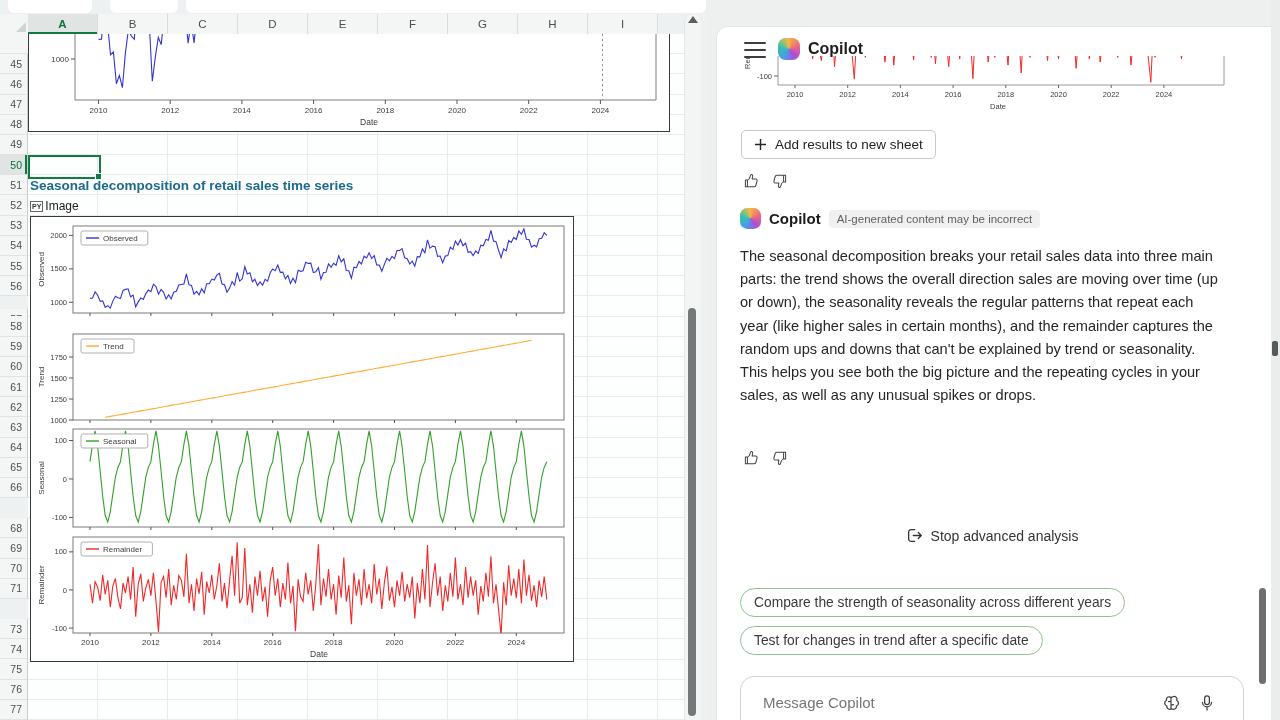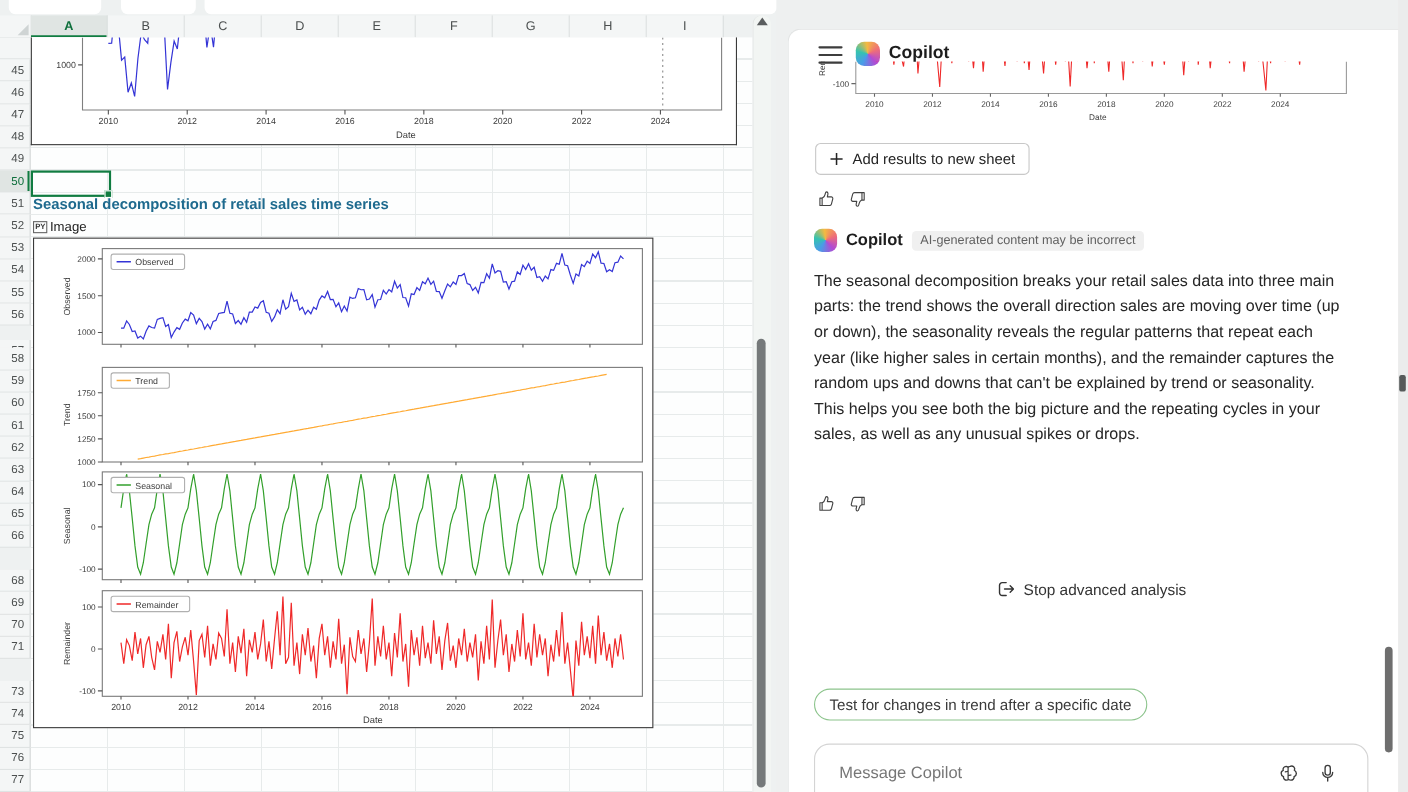--- a/index.html
+++ b/index.html
@@ -150,21 +150,21 @@
         <line x1="571.4000000000001" y1="66" x2="571.4000000000001" y2="70" stroke="#555"></line>
         <text x="571.4000000000001" y="79" font-size="8" text-anchor="middle" fill="#3c3c3c">2024</text>
         <text x="340" y="91" font-size="8.5" text-anchor="middle" fill="#3c3c3c">Date</text>
         <line x1="42" y1="25" x2="46" y2="25" stroke="#555"></line>
         <text x="40" y="28" font-size="8" text-anchor="end" fill="#3c3c3c">1000</text>
         <line x1="573.5" y1="0" x2="573.5" y2="66" stroke="#8a8a8a" stroke-dasharray="2 3"></line>
         <polyline points="69.5,5.4 72.5,5.3 75.5,-26.9 78.5,-10.9 81.5,20.7 84.4,17.9 87.4,49.8 90.4,41.4 93.4,53.7 96.4,18.9 99.4,-4.3 102.4,2.1 105.3,5.3 108.3,-33.8 111.3,-38.6 114.3,-41.4 117.3,-1.9 120.3,-10.3 123.3,47.3 126.3,23.1 129.3,3.4 132.2,10.6 135.2,-17.6 138.2,-35.3 141.2,-27.8 144.2,-64.3 147.2,-52.9 150.2,-15.1 153.1,-38.3 156.1,-23.6 159.1,9.2 162.1,-11.7 165.1,8.9 168.1,-24.9 171.1,-29.3 174.1,-60.2 177.1,-62.6 180.0,-65.1 183.0,-115.7 186.0,-61.4 189.0,-58.3 192.0,-15.5 195.0,-28.9 198.0,-11.9 200.9,-41.7 203.9,-21.1 206.9,-66.4 209.9,-66.6 212.9,-89.2 215.9,-84.4 218.9,-109.9 221.9,-117.7 224.8,-65.0 227.8,-61.2 230.8,-24.7 233.8,-45.0 236.8,-77.2 239.8,-59.2 242.8,-122.0 245.8,-79.3 248.8,-91.0 251.7,-150.5 254.7,-114.4 257.7,-121.1 260.7,-76.7 263.7,-88.4 266.7,-57.2 269.7,-74.9 272.6,-59.2 275.6,-88.4 278.6,-79.3 281.6,-120.7 284.6,-139.0 287.6,-130.9 290.6,-159.1 293.6,-122.9 296.5,-124.1 299.5,-90.2 302.5,-107.5 305.5,-68.4 308.5,-94.0 311.5,-71.7 314.5,-133.2 317.5,-128.1 320.4,-130.9 323.4,-172.3 326.4,-166.8 329.4,-167.6 332.4,-121.6 335.4,-125.0 338.4,-145.0 341.4,-88.3 344.3,-122.1 347.3,-123.0 350.3,-163.7 353.3,-147.3 356.3,-167.3 359.3,-157.5 362.3,-204.9 365.3,-174.3 368.3,-189.3 371.2,-131.7 374.2,-130.9 377.2,-93.4 380.2,-148.7 383.2,-145.5 386.2,-176.4 389.2,-164.0 392.1,-202.1 395.1,-193.3 398.1,-218.9 401.1,-191.0 404.1,-205.3 407.1,-159.3 410.1,-158.4 413.1,-128.2 416.0,-162.0 419.0,-192.5 422.0,-179.5 425.0,-201.4 428.0,-190.7 431.0,-230.4 434.0,-230.6 437.0,-240.0 439.9,-194.6 442.9,-189.8 445.9,-163.5 448.9,-177.9 451.9,-152.3 454.9,-199.6 457.9,-198.8 460.9,-238.5 463.8,-218.9 466.8,-282.7 469.8,-242.3 472.8,-252.3 475.8,-249.2 478.8,-201.5 481.8,-203.3 484.8,-169.8 487.8,-202.6 490.7,-205.4 493.7,-246.8 496.7,-236.0 499.7,-276.8 502.7,-257.1 505.7,-283.7 508.7,-254.1 511.6,-267.5 514.6,-221.4 517.6,-224.9 520.6,-204.5 523.6,-228.5 526.6,-215.4 529.6,-256.8 532.6,-253.7 535.5,-285.2 538.5,-281.0 541.5,-329.3 544.5,-277.4 547.5,-274.2 550.5,-233.1 553.5,-195.3 556.5,-237.7 559.5,-228.6 562.4,-279.9 565.4,-270.1 568.4,-295.0 571.4,-284.6 574.4,-326.7 577.4,-310.3 580.4,-336.9 583.4,-285.9 586.3,-284.4 589.3,-247.3 592.3,-256.6 595.3,-248.5 598.3,-288.3 601.3,-290.7 604.3,-318.3 607.3,-305.2 " fill="none" stroke="#3434d6" stroke-width="1.1"></polyline>
       </svg>
   </div>
 
-  <div class="abs chart-box" style="left:30px;top:216px;width:542px;height:444px;padding-left:20px;">
+  <div class="abs chart-box" style="left:30px;top:216px;width:542px;height:444px;">
     <svg id="decomp" width="542" height="444">
         <clipPath id="clip0">
           <rect></rect>
           <rect x="42" y="9" width="491" height="87"></rect>
         </clipPath>
         <rect x="42" y="9" width="491" height="87" fill="#fff" stroke="#7a7a7a" stroke-width="1"></rect>
         <line x1="38" y1="18.369230769230768" x2="42" y2="18.369230769230768" stroke="#555"></line>
         <text x="36" y="20.96923076923077" font-size="7.5" text-anchor="end" fill="#3c3c3c">2000</text>
         <line x1="38" y1="51.83076923076923" x2="42" y2="51.83076923076923" stroke="#555"></line>
         <text x="36" y="54.43076923076923" font-size="7.5" text-anchor="end" fill="#3c3c3c">1500</text>
@@ -347,20 +347,21 @@
   </div>
 
   <div class="abs stop-row">
     <svg width="17" height="17" viewBox="0 0 16 16">
       <path d="M8.2 2.5H4.8A2.3 2.3 0 0 0 2.5 4.8v6.4a2.3 2.3 0 0 0 2.3 2.3h3.4" stroke="#333" stroke-width="1.2" fill="none" stroke-linecap="round"></path>
       <path d="M6.8 8h7.4M11.6 5.2 14.4 8l-2.8 2.8" stroke="#333" stroke-width="1.2" fill="none" stroke-linecap="round" stroke-linejoin="round"></path>
     </svg>
     <span>Stop advanced analysis</span>
   </div>
 
+  <div class="pill" style="top:588px;">Compare the strength of seasonality across different years</div>
   <div class="pill" style="top:626px;">Test for changes in trend after a specific date</div>
 
   <div class="abs input-box">
     <input type="text" placeholder="Message Copilot" style="">
     <svg class="abs" style="left:420px;top:16px;" width="20" height="20" viewBox="0 0 16 16">
       <path d="M6.5 3a2.2 2.2 0 0 0-2.1 2.8A2.3 2.3 0 0 0 3 8.2c0 1 .7 1.9 1.6 2.2-.1 1.5 1 2.6 2.4 2.6.6 0 1.1-.2 1.5-.5.4.3.9.5 1.5.5 1.4 0 2.5-1.1 2.4-2.6.9-.3 1.6-1.2 1.6-2.2 0-1-.6-1.9-1.4-2.4A2.2 2.2 0 0 0 9.5 3c-.6 0-1.1.2-1.5.6A2.2 2.2 0 0 0 6.5 3z" stroke="#3d3d3d" stroke-width="1" fill="none"></path>
       <path d="M8 3.6v9.3M5.6 6.8c.9.2 1.6.1 2.4-.4M10.4 9.4c-.9-.2-1.6-.1-2.4.4" stroke="#3d3d3d" stroke-width="0.9" fill="none"></path>
     </svg>
     <svg class="abs" style="left:456px;top:16px;" width="20" height="20" viewBox="0 0 16 16">
       <path d="M8 2.2a1.9 1.9 0 0 1 1.9 1.9v3.3a1.9 1.9 0 0 1-3.8 0V4.1A1.9 1.9 0 0 1 8 2.2z" stroke="#3d3d3d" stroke-width="1" fill="none"></path>

